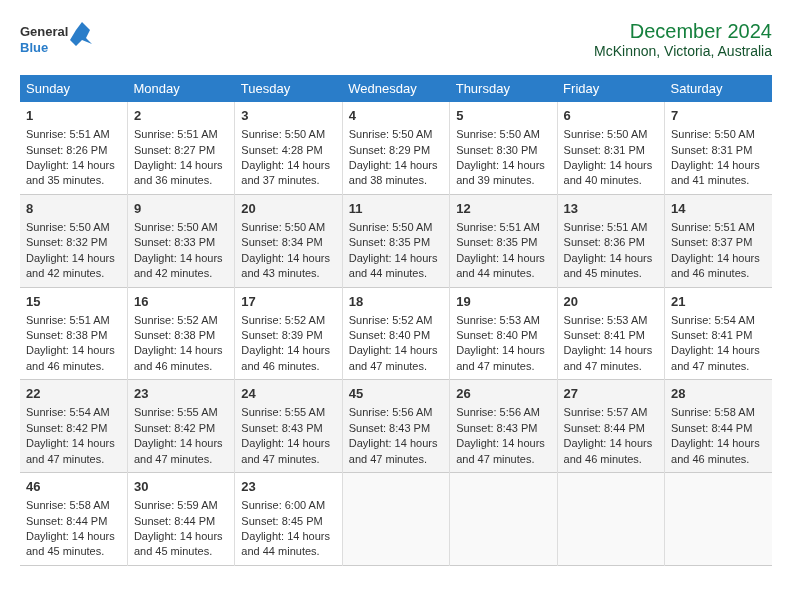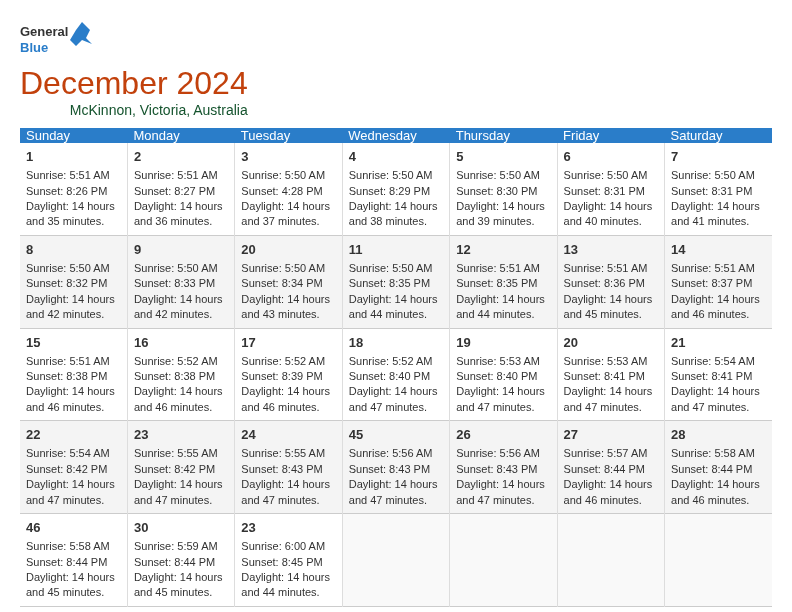--- a/index.html
+++ b/index.html
@@ -8,49 +8,48 @@
       background: #fff;
       width: 792px;
       min-height: 612px;
       padding: 20px;
     }
     .header {
       display: flex;
       justify-content: space-between;
       align-items: flex-start;
       margin-bottom: 10px;
-      flex-direction: column;
     }
     .logo {
       display: flex;
       align-items: center;
       gap: 4px;
     }
     .title-block {
       text-align: right;
     }
     .month-title {
-      font-size: 32px;
+      font-size: 20px;
       font-weight: normal;
-      color: #c2410c;
+      color: #15803d;
     }
     .location {
       font-size: 14px;
       color: #14532d;
     }
     table {
       width: 100%;
       border-collapse: collapse;
       font-size: 11px;
     }
     thead th {
       background-color: #2a7dc9;
       color: #fff;
       text-align: left;
-      padding: 0 6px;
+      padding: 6px 6px;
       font-size: 13px;
       font-weight: normal;
     }
     tbody tr {
       border-bottom: 1px solid #ccc;
     }
     tbody td {
       vertical-align: top;
       padding: 5px 6px;
       min-height: 70px;

